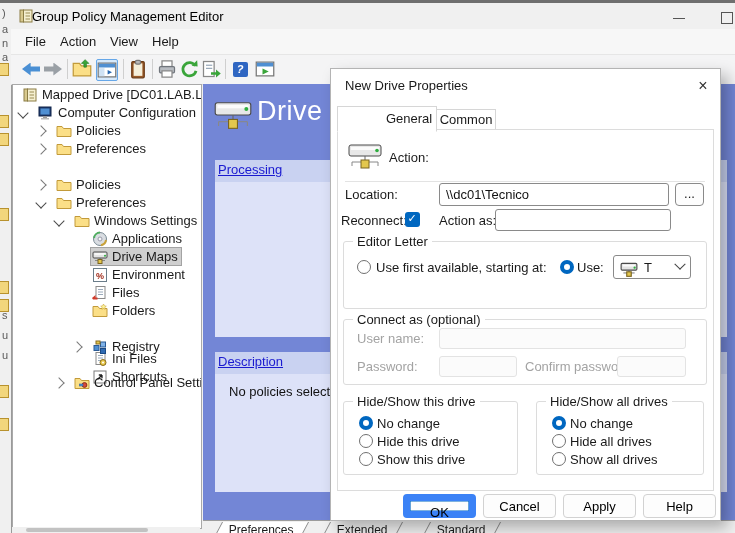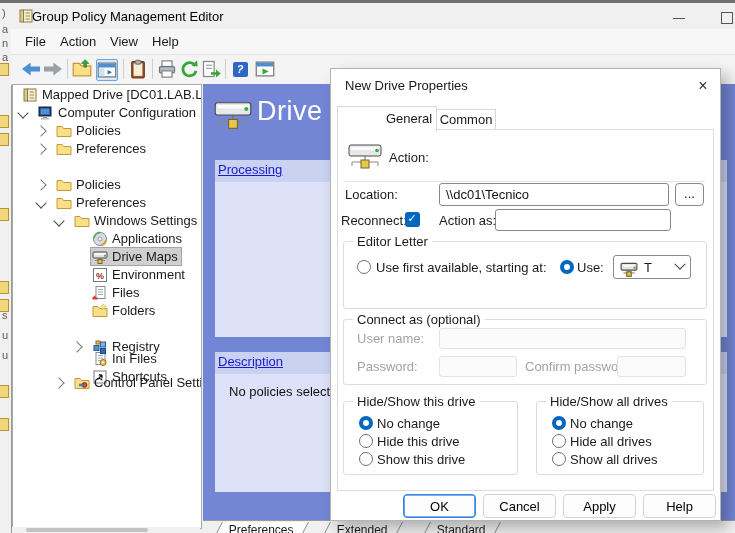--- a/index.html
+++ b/index.html
@@ -72,21 +72,21 @@
   .combo{position:absolute;border:1px solid #8a8a8a;border-radius:3px;background:#fff;display:flex;align-items:center;box-sizing:border-box;padding:0 8px;gap:6px;}
   .combo .chev{margin-left:auto;width:7px;height:7px;border-right:1.4px solid #444;border-bottom:1.4px solid #444;transform:rotate(45deg) translate(-2px,-2px);}
   .groupbox{position:absolute;border:1px solid #dcdcdc;border-radius:3px;}
   .gb-title{position:absolute;top:-8px;left:9px;background:#fff;padding:0 4px;}
   .radio{position:absolute;width:14px;height:14px;border:1px solid #707070;border-radius:50%;background:#fff;box-sizing:border-box;}
   .radio.checked{border:4.5px solid #0067c0;}
   .checkbox{position:absolute;width:15px;height:15px;border-radius:3px;background:#0067c0;box-sizing:border-box;}
   .checkbox::after{content:"✓";position:absolute;left:2.5px;top:0px;color:#fff;font-size:11px;}
   .btn{position:absolute;top:425px;width:73px;height:24px;background:#fdfdfd;border:1px solid #d2d2d2;border-radius:4px;
     font:inherit;text-align:center;line-height:22px;box-sizing:border-box;cursor:default;}
-  .btn.default{border:1px solid #3b82f6;box-shadow:inset 0 0 0 .6px #0067c0;}
+  .btn.default{border:7px solid #3b82f6;box-shadow:inset 0 0 0 .6px #0067c0;}
   .sep-line{position:absolute;height:1px;background:#e3e3e3;}
   .browse-btn{position:absolute;border:1px solid #8a8a8a;border-radius:4px;background:#fdfdfd;text-align:center;box-sizing:border-box;}
 </style>
 </head>
 <body>
 
 <div id="screen">
 
   <div class="abs" id="top-strip"></div>
   <div class="abs" id="edge-sliver">

